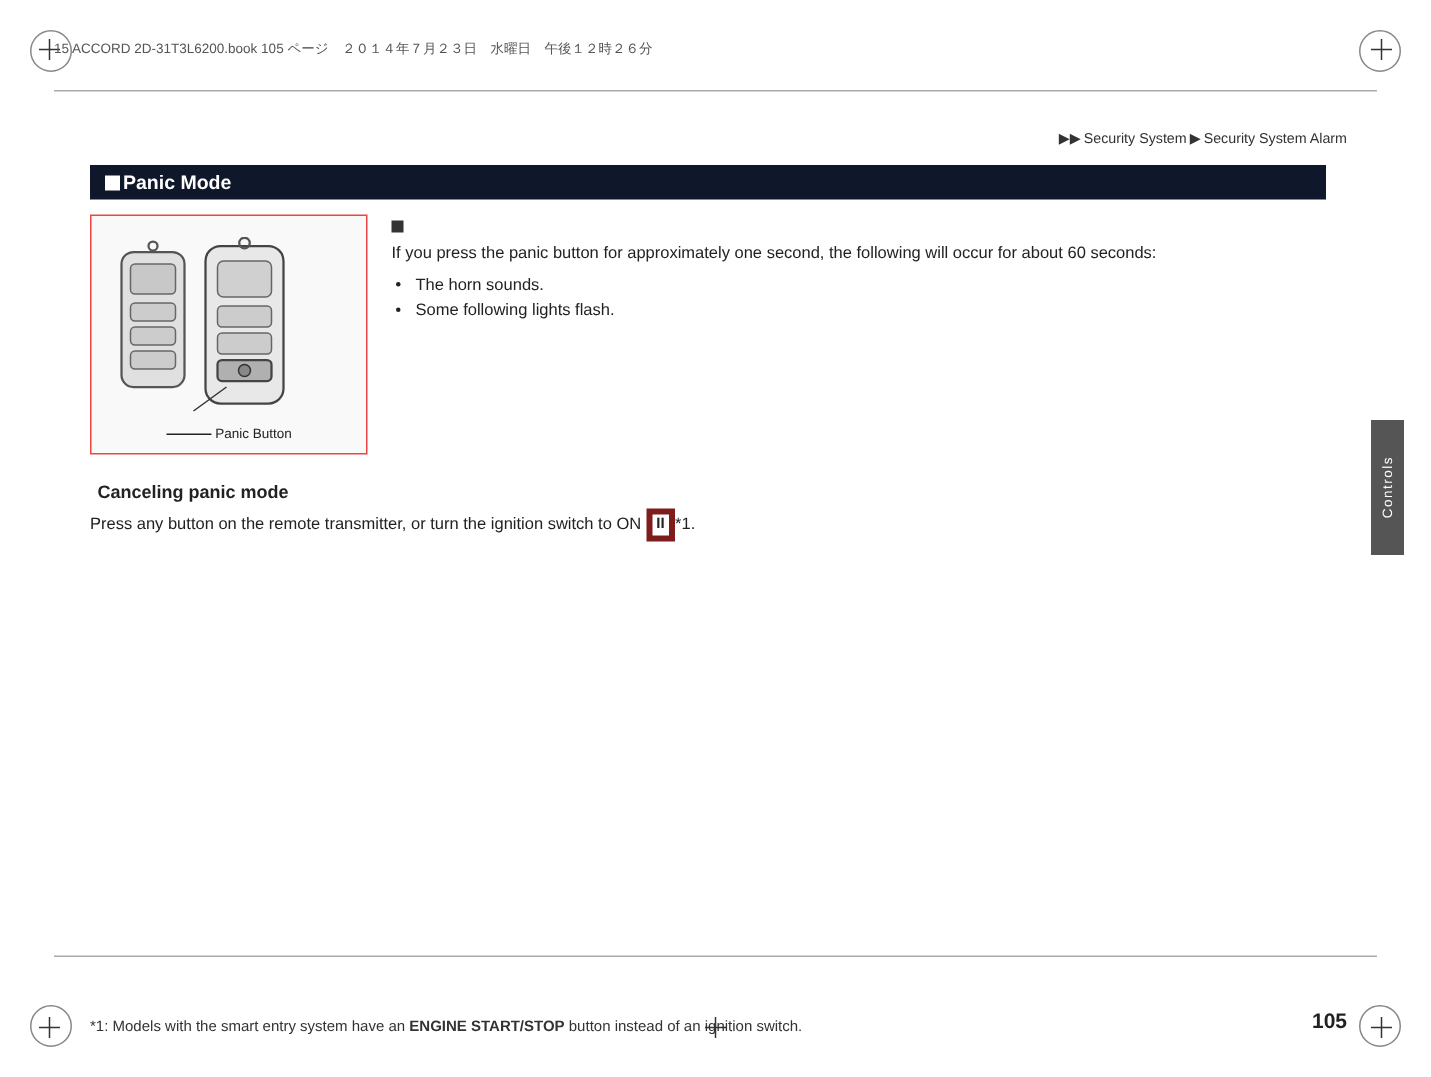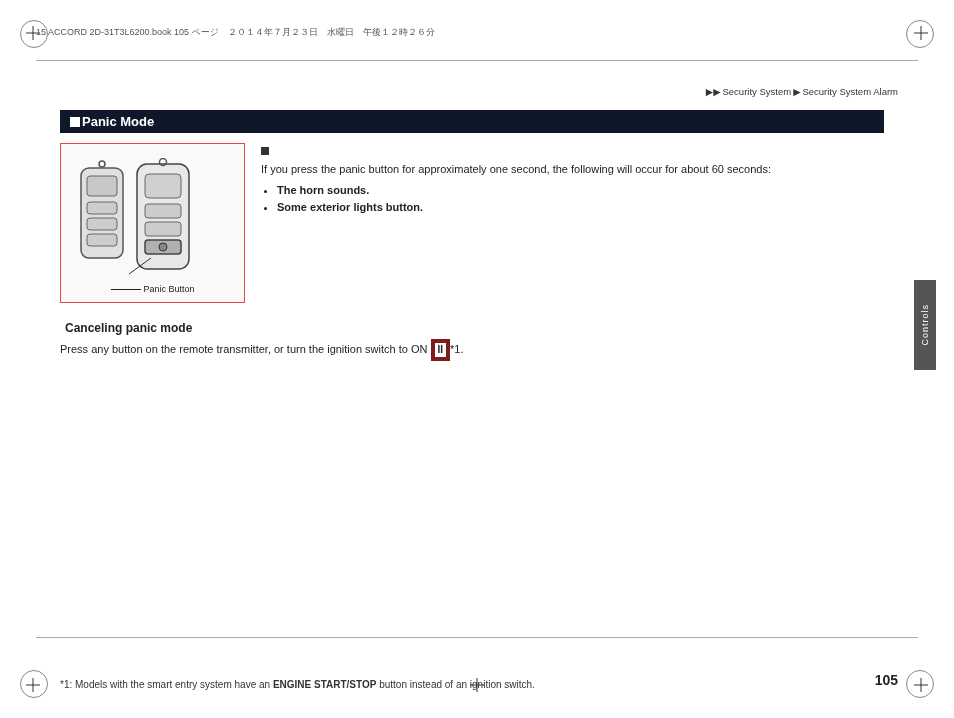--- a/index.html
+++ b/index.html
@@ -190,21 +190,20 @@
     }
 
     .bullet-list {
       margin-left: 16px;
       margin-top: 4px;
     }
     .bullet-list li {
       font-size: 11px;
       line-height: 1.55;
       list-style: disc;
-      font-weight: bold;
     }
 
     
     .canceling-section {
       margin-top: 14px;
     }
 
     .canceling-title {
       font-size: 12px;
       font-weight: bold;
@@ -350,21 +349,21 @@
       </div>
     </div>
 
     <div class="right-col">
       <div class="subsection-title">
         <span class="sq"></span>
       </div>
       <p class="body-text">If you press the panic button for approximately one second, the following will occur for about 60 seconds:</p>
       <ul class="bullet-list">
         <li>The horn sounds.</li>
-        <li>Some exterior lights button.</li>
+        <li>Some following lights flash.</li>
       </ul>
     </div>
 
   </div>
 
   <div class="canceling-section">
     <div class="canceling-title">
       <span class="sq"></span>
       <span>Canceling panic mode</span>
     </div>

